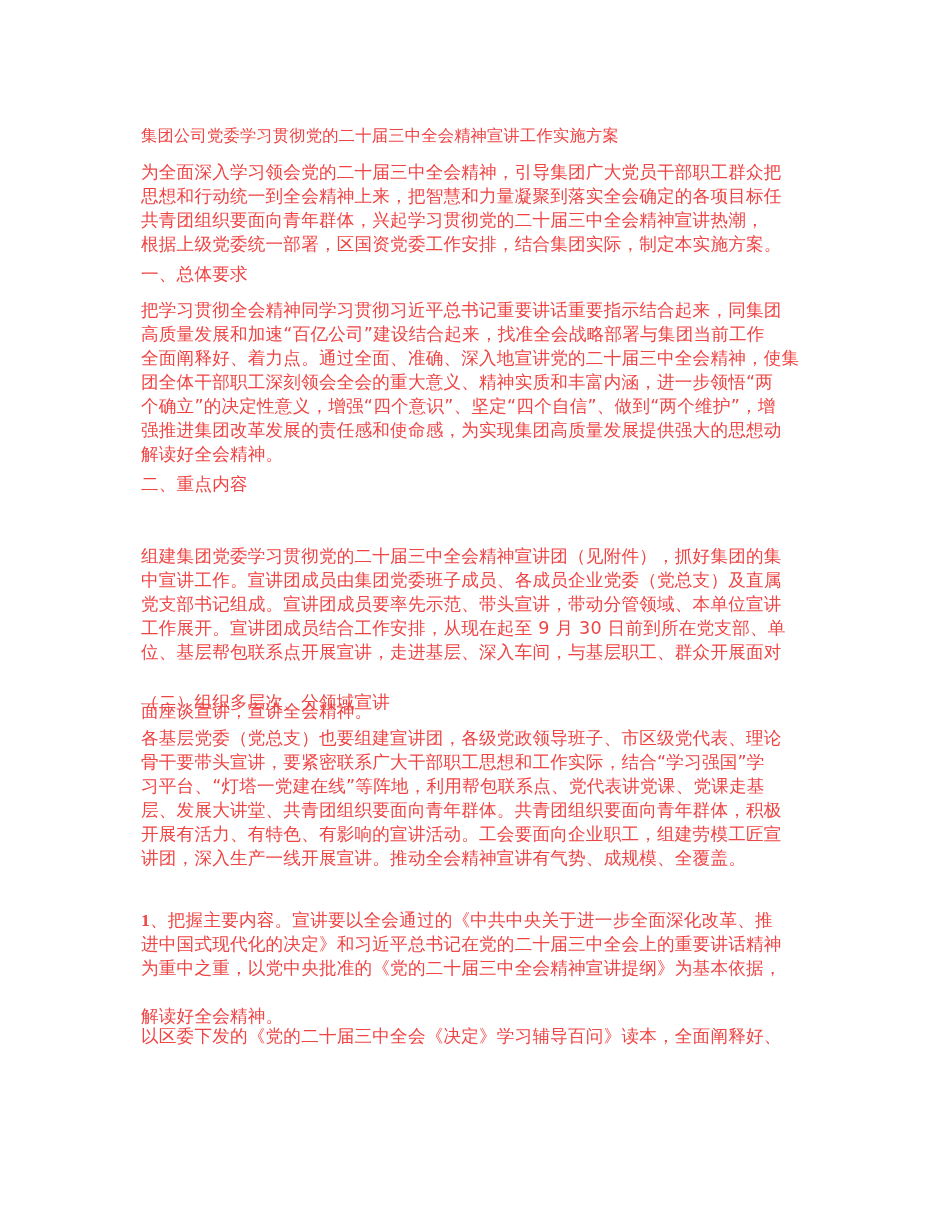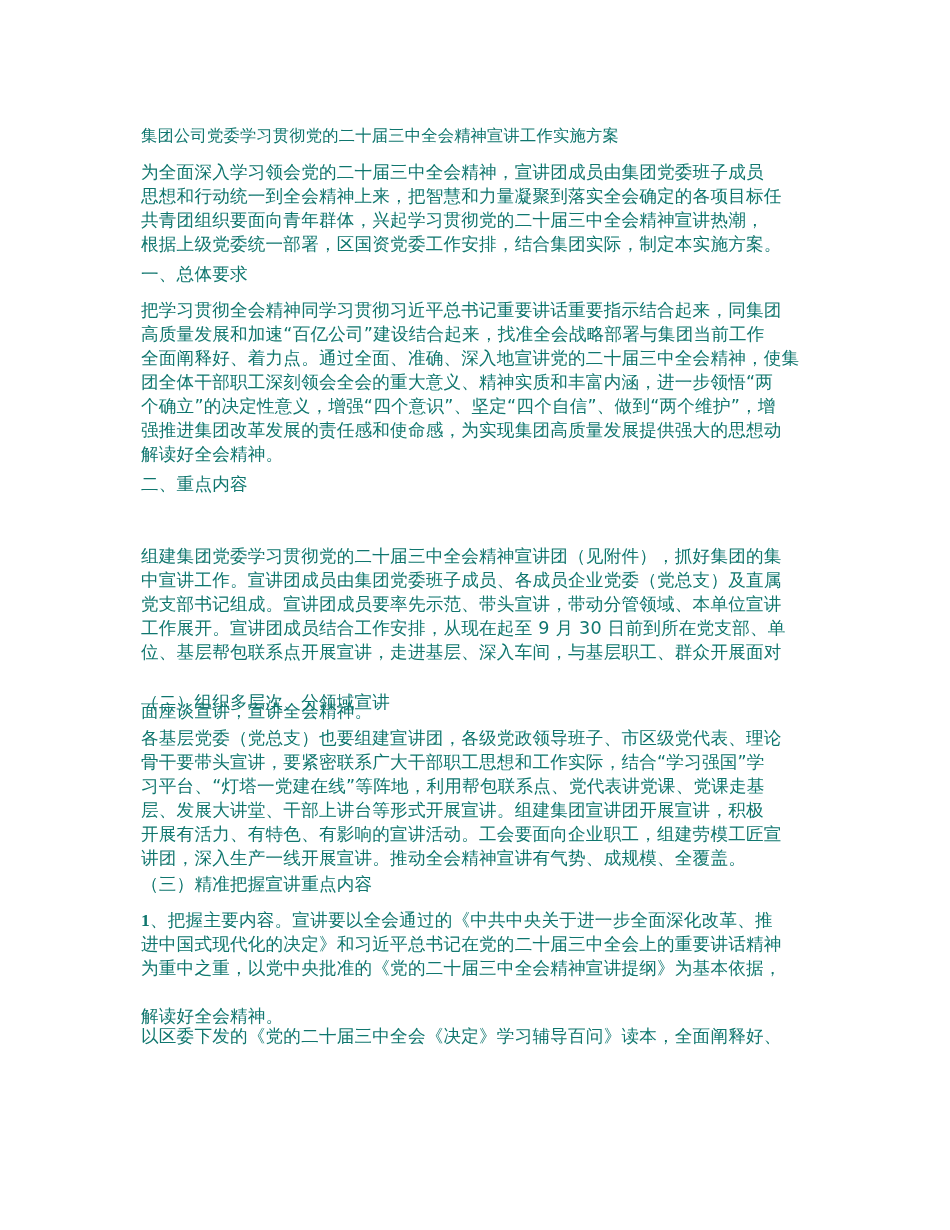--- a/index.html
+++ b/index.html
@@ -1,34 +1,34 @@
 <!DOCTYPE html>
 <html><head>
 <meta charset="utf-8">
 <style>
   html, body { margin: 0; padding: 0; background: #ffffff; }
   body { width: 950px; height: 1230px; position: relative; overflow: hidden; }
   .page { position: absolute; left: 0; top: 0; width: 950px; height: 1230px; background: #fff; }
   .line {
     position: absolute; left: 141px; white-space: nowrap;
-    font-family: "DejaVu Sans", sans-serif; color: #0f766e;
+    font-family: "DejaVu Sans", sans-serif; color: #ef4444;
     font-size: 17.6px; line-height: 24px; letter-spacing: 0.2px;
   }
   .title { font-size: 16.3px; }
   .num { font-family: "Liberation Serif", serif; font-weight: bold; }
 </style>
 </head>
 <body>
 
 <div class="page">
 
   <div class="line title" style="top:124px">集团公司党委学习贯彻党的二十届三中全会精神宣讲工作实施方案</div>
 
   <div>
-    <div class="line" style="top:160px">为全面深入学习领会党的二十届三中全会精神，宣讲团成员由集团党委班子成员</div>
+    <div class="line" style="top:160px">为全面深入学习领会党的二十届三中全会精神，引导集团广大党员干部职工群众把</div>
     <div class="line" style="top:184px">思想和行动统一到全会精神上来，把智慧和力量凝聚到落实全会确定的各项目标任</div>
     <div class="line" style="top:208px">共青团组织要面向青年群体，兴起学习贯彻党的二十届三中全会精神宣讲热潮，</div>
     <div class="line" style="top:232px">根据上级党委统一部署，区国资党委工作安排，结合集团实际，制定本实施方案。</div>
   </div>
 
   <div class="line" style="top:262px">一、总体要求</div>
 
   <div>
     <div class="line" style="top:298px">把学习贯彻全会精神同学习贯彻习近平总书记重要讲话重要指示结合起来，同集团</div>
     <div class="line" style="top:322px">高质量发展和加速“百亿公司”建设结合起来，找准全会战略部署与集团当前工作</div>
@@ -50,26 +50,25 @@
     <div class="line" style="top:640px">位、基层帮包联系点开展宣讲，走进基层、深入车间，与基层职工、群众开展面对</div>
     <div class="line" style="top:699px">面座谈宣讲，宣讲全会精神。</div>
   </div>
 
   <div class="line" style="top:690px">（二）组织多层次、分领域宣讲</div>
 
   <div>
     <div class="line" style="top:726px">各基层党委（党总支）也要组建宣讲团，各级党政领导班子、市区级党代表、理论</div>
     <div class="line" style="top:750px">骨干要带头宣讲，要紧密联系广大干部职工思想和工作实际，结合“学习强国”学</div>
     <div class="line" style="top:774px">习平台、“灯塔一党建在线”等阵地，利用帮包联系点、党代表讲党课、党课走基</div>
-    <div class="line" style="top:798px">层、发展大讲堂、干部上讲台等形式开展宣讲。组建集团宣讲团开展宣讲，积极</div>
+    <div class="line" style="top:798px">层、发展大讲堂、共青团组织要面向青年群体。共青团组织要面向青年群体，积极</div>
     <div class="line" style="top:822px">开展有活力、有特色、有影响的宣讲活动。工会要面向企业职工，组建劳模工匠宣</div>
     <div class="line" style="top:846px">讲团，深入生产一线开展宣讲。推动全会精神宣讲有气势、成规模、全覆盖。</div>
   </div>
 
-  <div class="line" style="top:872px">（三）精准把握宣讲重点内容</div>
 
   <div>
     <div class="line" style="top:908px"><span class="num">1</span><span>、把握主要内容。宣讲要以全会通过的《中共中央关于进一步全面深化改革、推</span></div>
     <div class="line" style="top:932px">进中国式现代化的决定》和习近平总书记在党的二十届三中全会上的重要讲话精神</div>
     <div class="line" style="top:956px">为重中之重，以党中央批准的《党的二十届三中全会精神宣讲提纲》为基本依据，</div>
     <div class="line" style="top:1024px">以区委下发的《党的二十届三中全会《决定》学习辅导百问》读本，全面阐释好、</div>
     <div class="line" style="top:1004px">解读好全会精神。</div>
   </div>
 
 </div>

